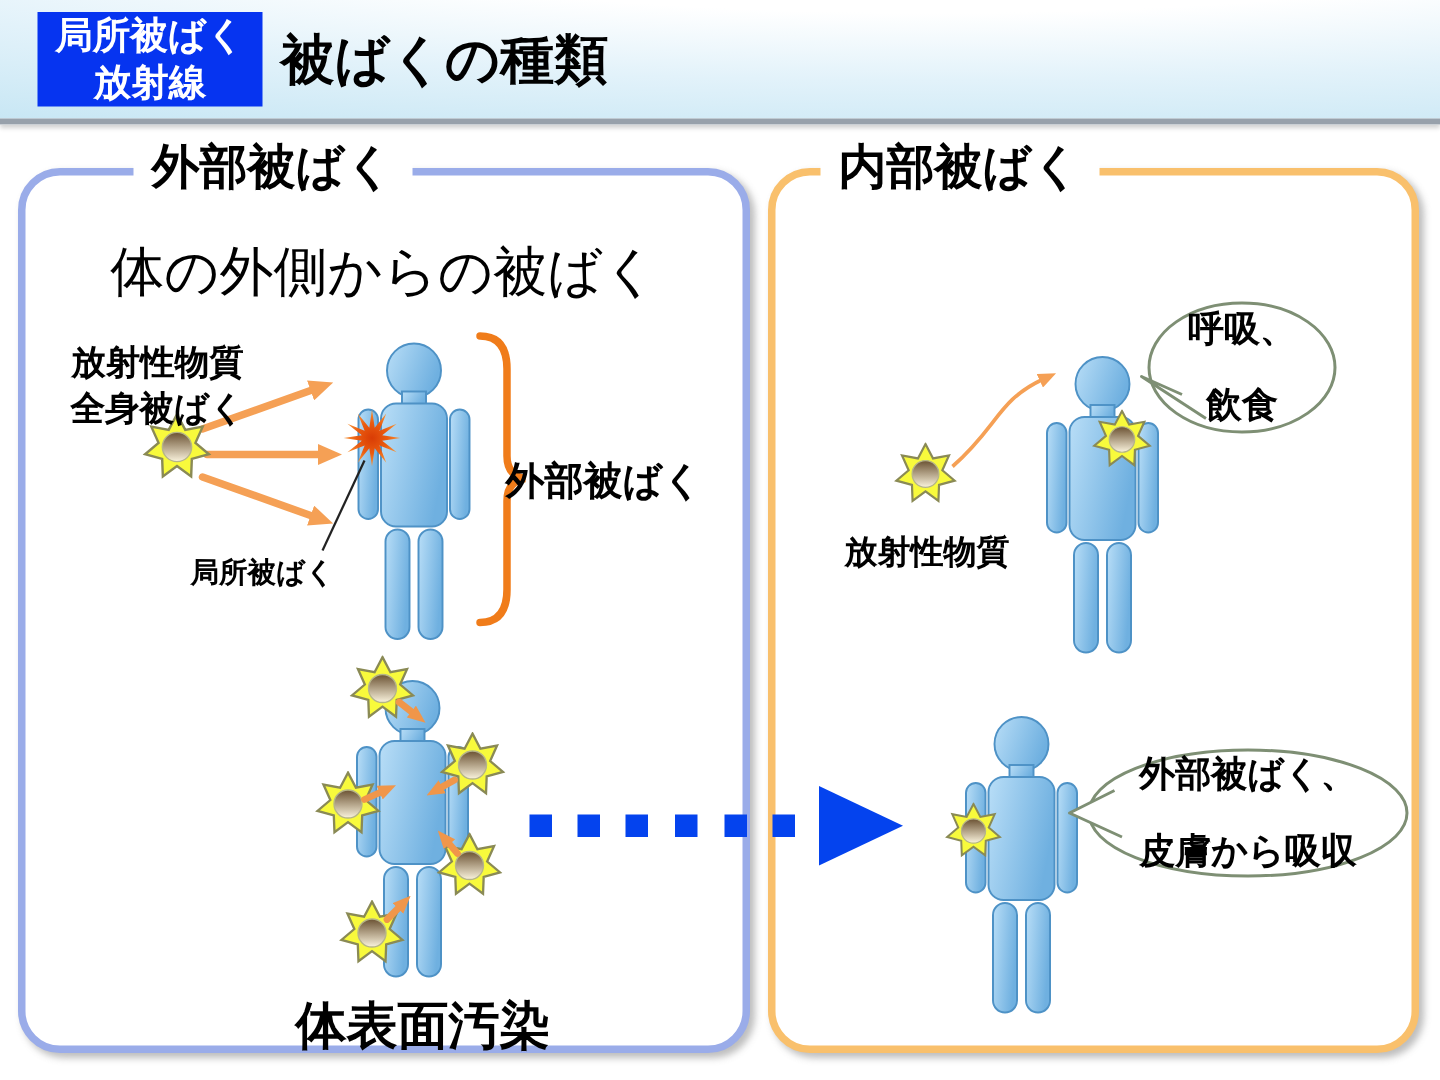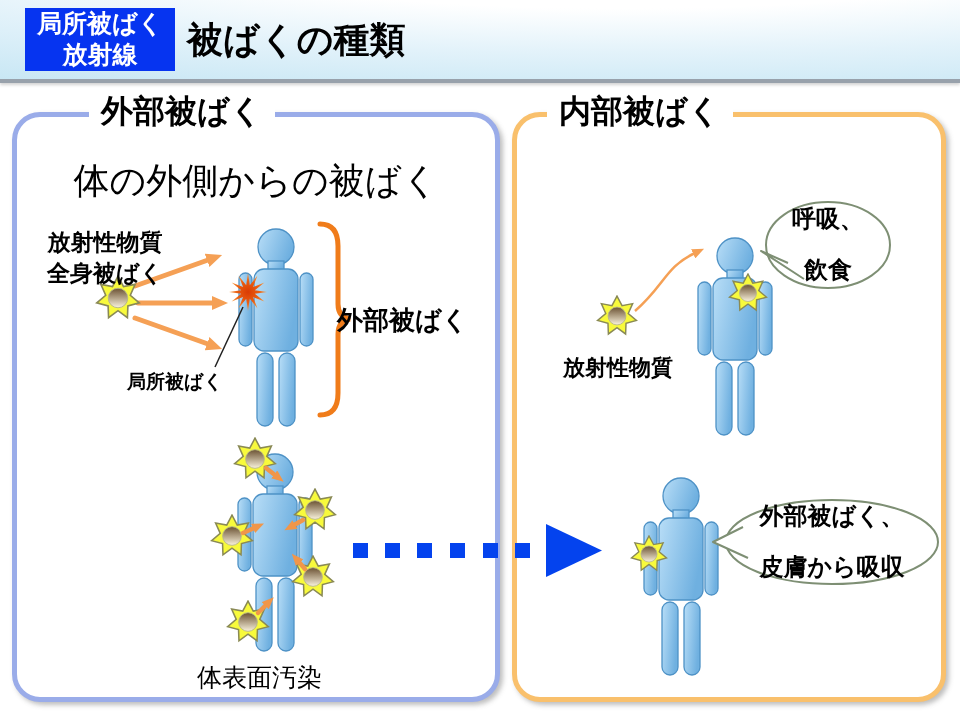--- a/index.html
+++ b/index.html
@@ -40,21 +40,21 @@
   .panel-subtitle{
     position:absolute;left:0;right:0;top:40px;text-align:center;
     font-size:36px;font-weight:normal;white-space:nowrap;
   }
   .overlay{position:absolute;left:0;top:0;width:478px;height:580px;}
   .panel-right .overlay{width:424px;}
   .lbl{position:absolute;white-space:nowrap;font-weight:bold;}
   .source-lbl{left:3px;top:110px;width:170px;text-align:center;font-size:23px;line-height:1.35;}
   .whole-lbl{left:320px;top:186px;font-size:26px;font-weight:bold;}
   .local-lbl{left:110px;top:252px;font-size:19px;font-weight:bold;}
-  .surface-lbl{left:180px;top:544px;width:160px;font-size:25px;font-weight:normal;}
+  .surface-lbl{left:180px;top:544px;width:160px;font-size:34px;font-weight:bold;}
   .material-lbl{left:46px;top:236px;font-size:22px;}
   .bubble-text{
     position:absolute;display:flex;flex-direction:column;align-items:center;justify-content:center;
     font-weight:bold;font-size:24px;line-height:1.28;text-align:left;z-index:2;gap:20px;
   }
   .bubble1-text{left:249px;top:89px;width:124px;height:78px;}
   .bubble2-text{left:211px;top:388px;width:208px;height:74px;}
   
   .dashed-arrow{position:absolute;left:350px;top:515px;width:260px;height:75px;z-index:10;}
   .defs-svg{position:absolute;width:0;height:0;}

